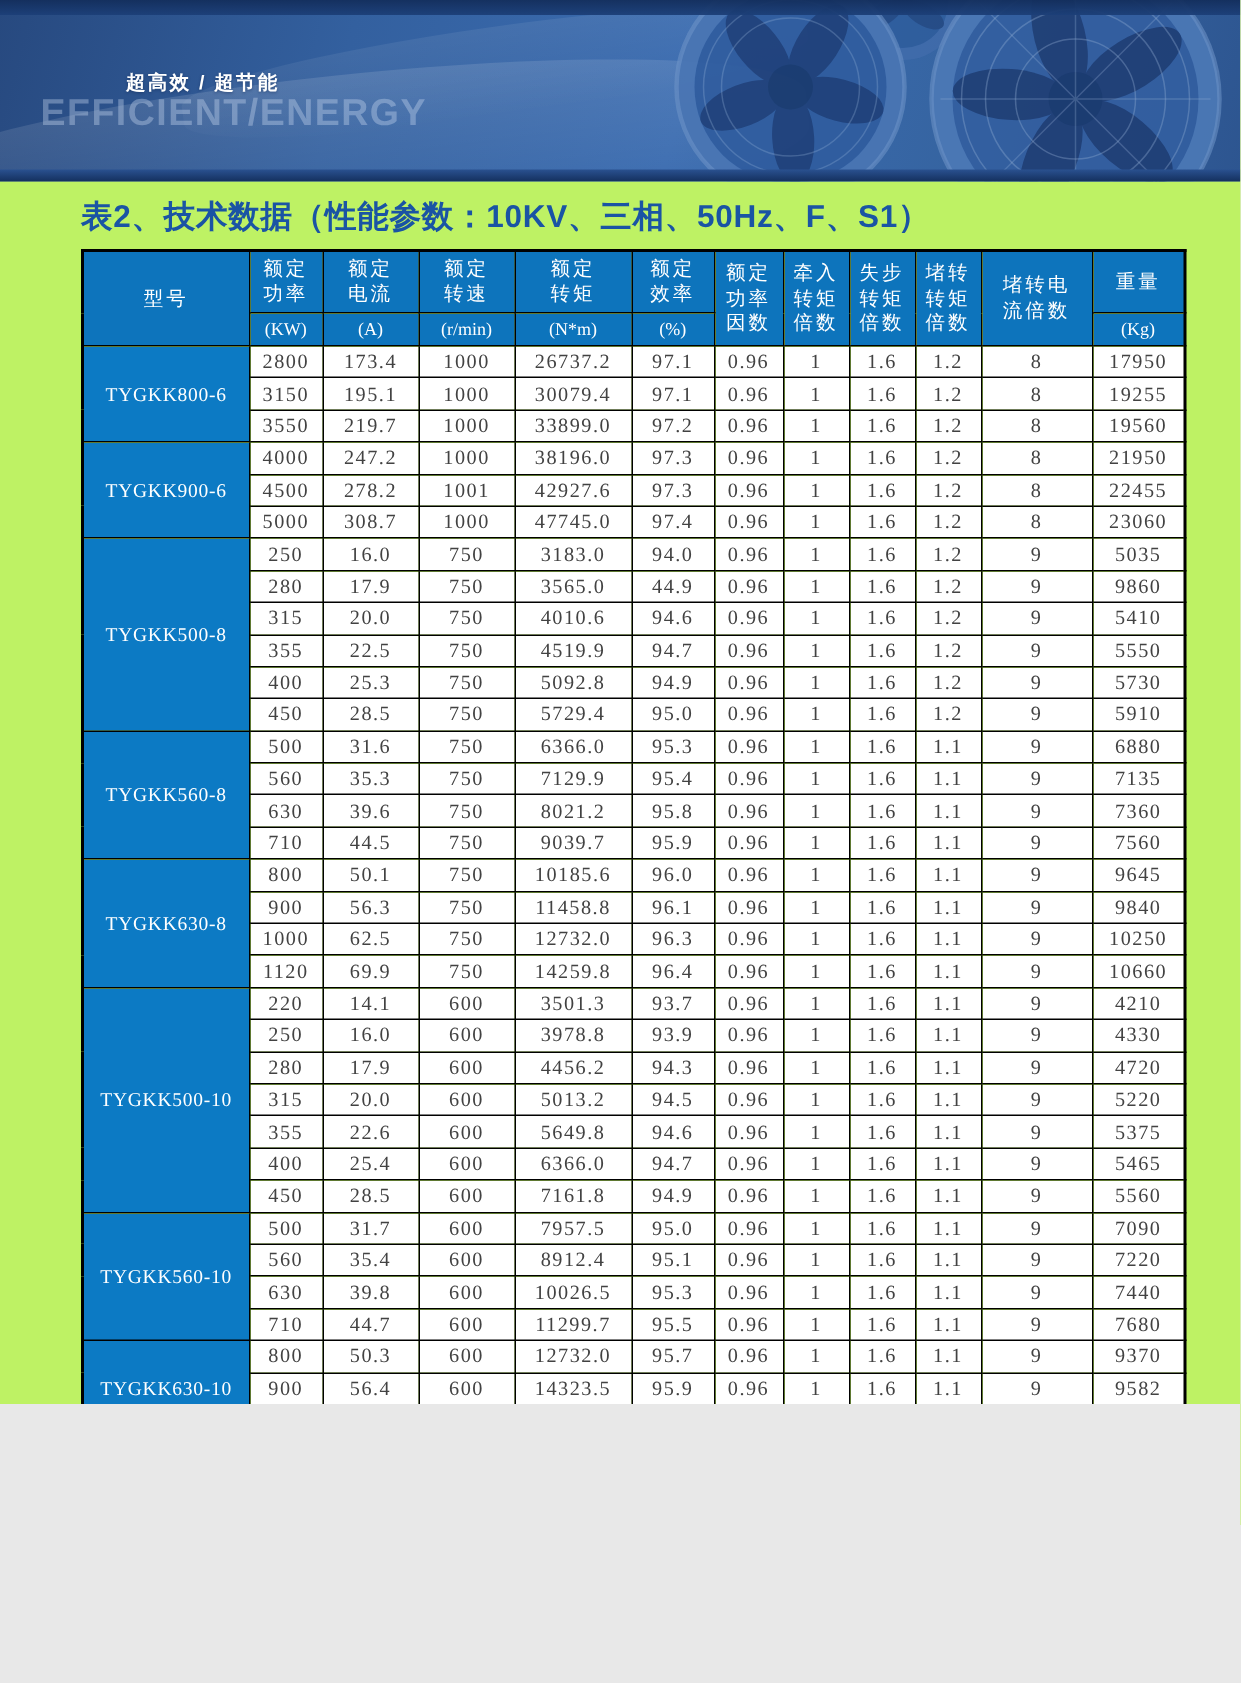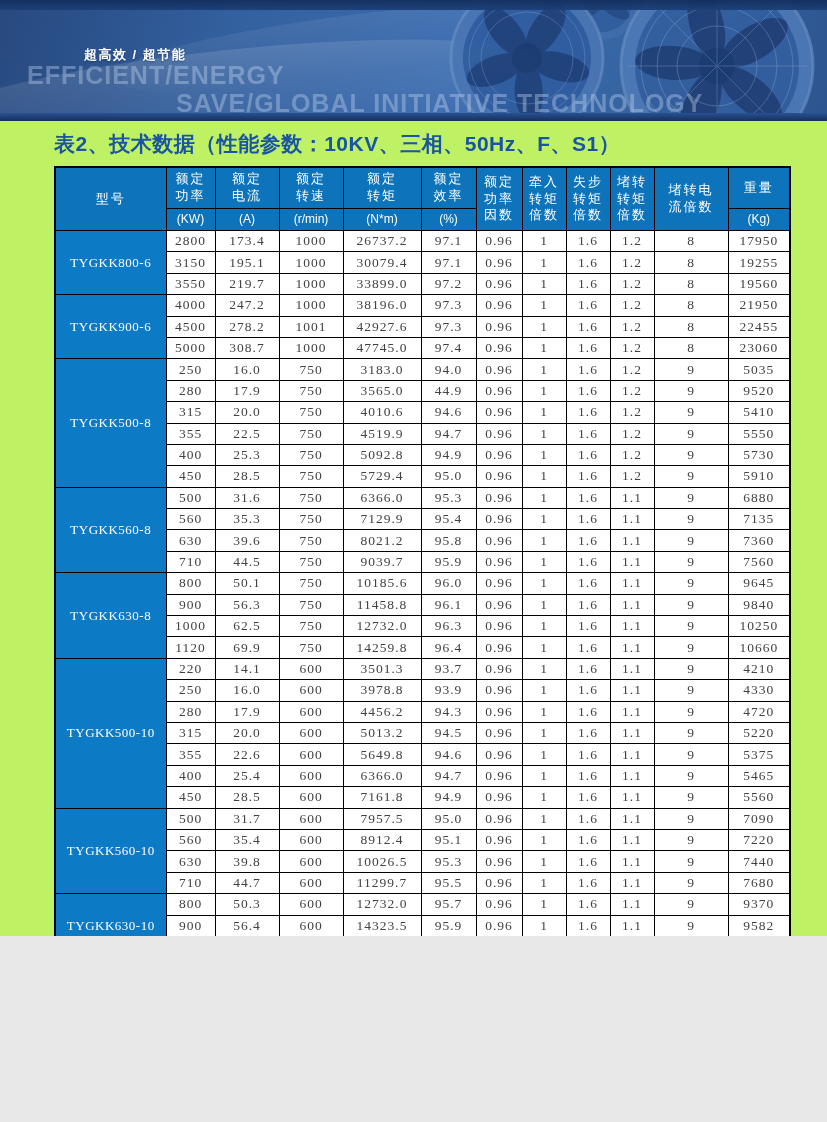--- a/index.html
+++ b/index.html
@@ -62,21 +62,21 @@
     border:1px solid #000; text-align:center; vertical-align:middle;
     padding:0; overflow:hidden;
   }
   table.spec thead th {
     background:#0d74bc; color:#ffffff; font-weight:normal;
     font-size:13px; line-height:1.3; letter-spacing:2px;
   }
   table.spec thead tr.name-row th { height:40px; }
   table.spec thead tr.unit-row th {
     height:21px; letter-spacing:0;
-    font-family:Liberation Sans, sans-serif; font-size:12px;
+    font-family:Liberation Serif, serif; font-size:12px;
   }
   table.spec tbody td {
     height:20.4px; font-family:"Liberation Serif", serif;
     font-size:13.5px; color:#424242; letter-spacing:1px;
     background:#ffffff;
   }
   table.spec tbody td.model-cell {
     background:#0c7ac4; color:#ffffff;
     font-family:Liberation Serif, serif; font-size:13px;
     letter-spacing:0.5px;
@@ -142,21 +142,20 @@
           <line x1="-64" y1="64" x2="64" y2="-64"></line>
         </g>
       </g>
     </svg>
 
     <div class="banner-top-strip"></div>
     <div class="banner-bottom-strip"></div>
 
     <div class="b-en1">EFFICIENT/ENERGY</div>
     <div class="b-cn1">超高效 / 超节能</div>
-    <div class="b-en2">SAVE/GLOBAL INITIATIVE TECHNOLOGY</div>
   </div>
 
   <h1 class="title">表2、技术数据（性能参数：10KV、三相、50Hz、F、S1）</h1>
 
   <table class="spec">
     <colgroup>
         <col style="width: 111px;">
         <col style="width: 49px;">
         <col style="width: 64px;">
         <col style="width: 64px;">
@@ -292,21 +291,21 @@
           <td>280</td>
           <td>17.9</td>
           <td>750</td>
           <td>3565.0</td>
           <td>44.9</td>
           <td>0.96</td>
           <td>1</td>
           <td>1.6</td>
           <td>1.2</td>
           <td>9</td>
-          <td>9520</td>
+          <td>9860</td>
         </tr>
         <tr>
           <td>315</td>
           <td>20.0</td>
           <td>750</td>
           <td>4010.6</td>
           <td>94.6</td>
           <td>0.96</td>
           <td>1</td>
           <td>1.6</td>

